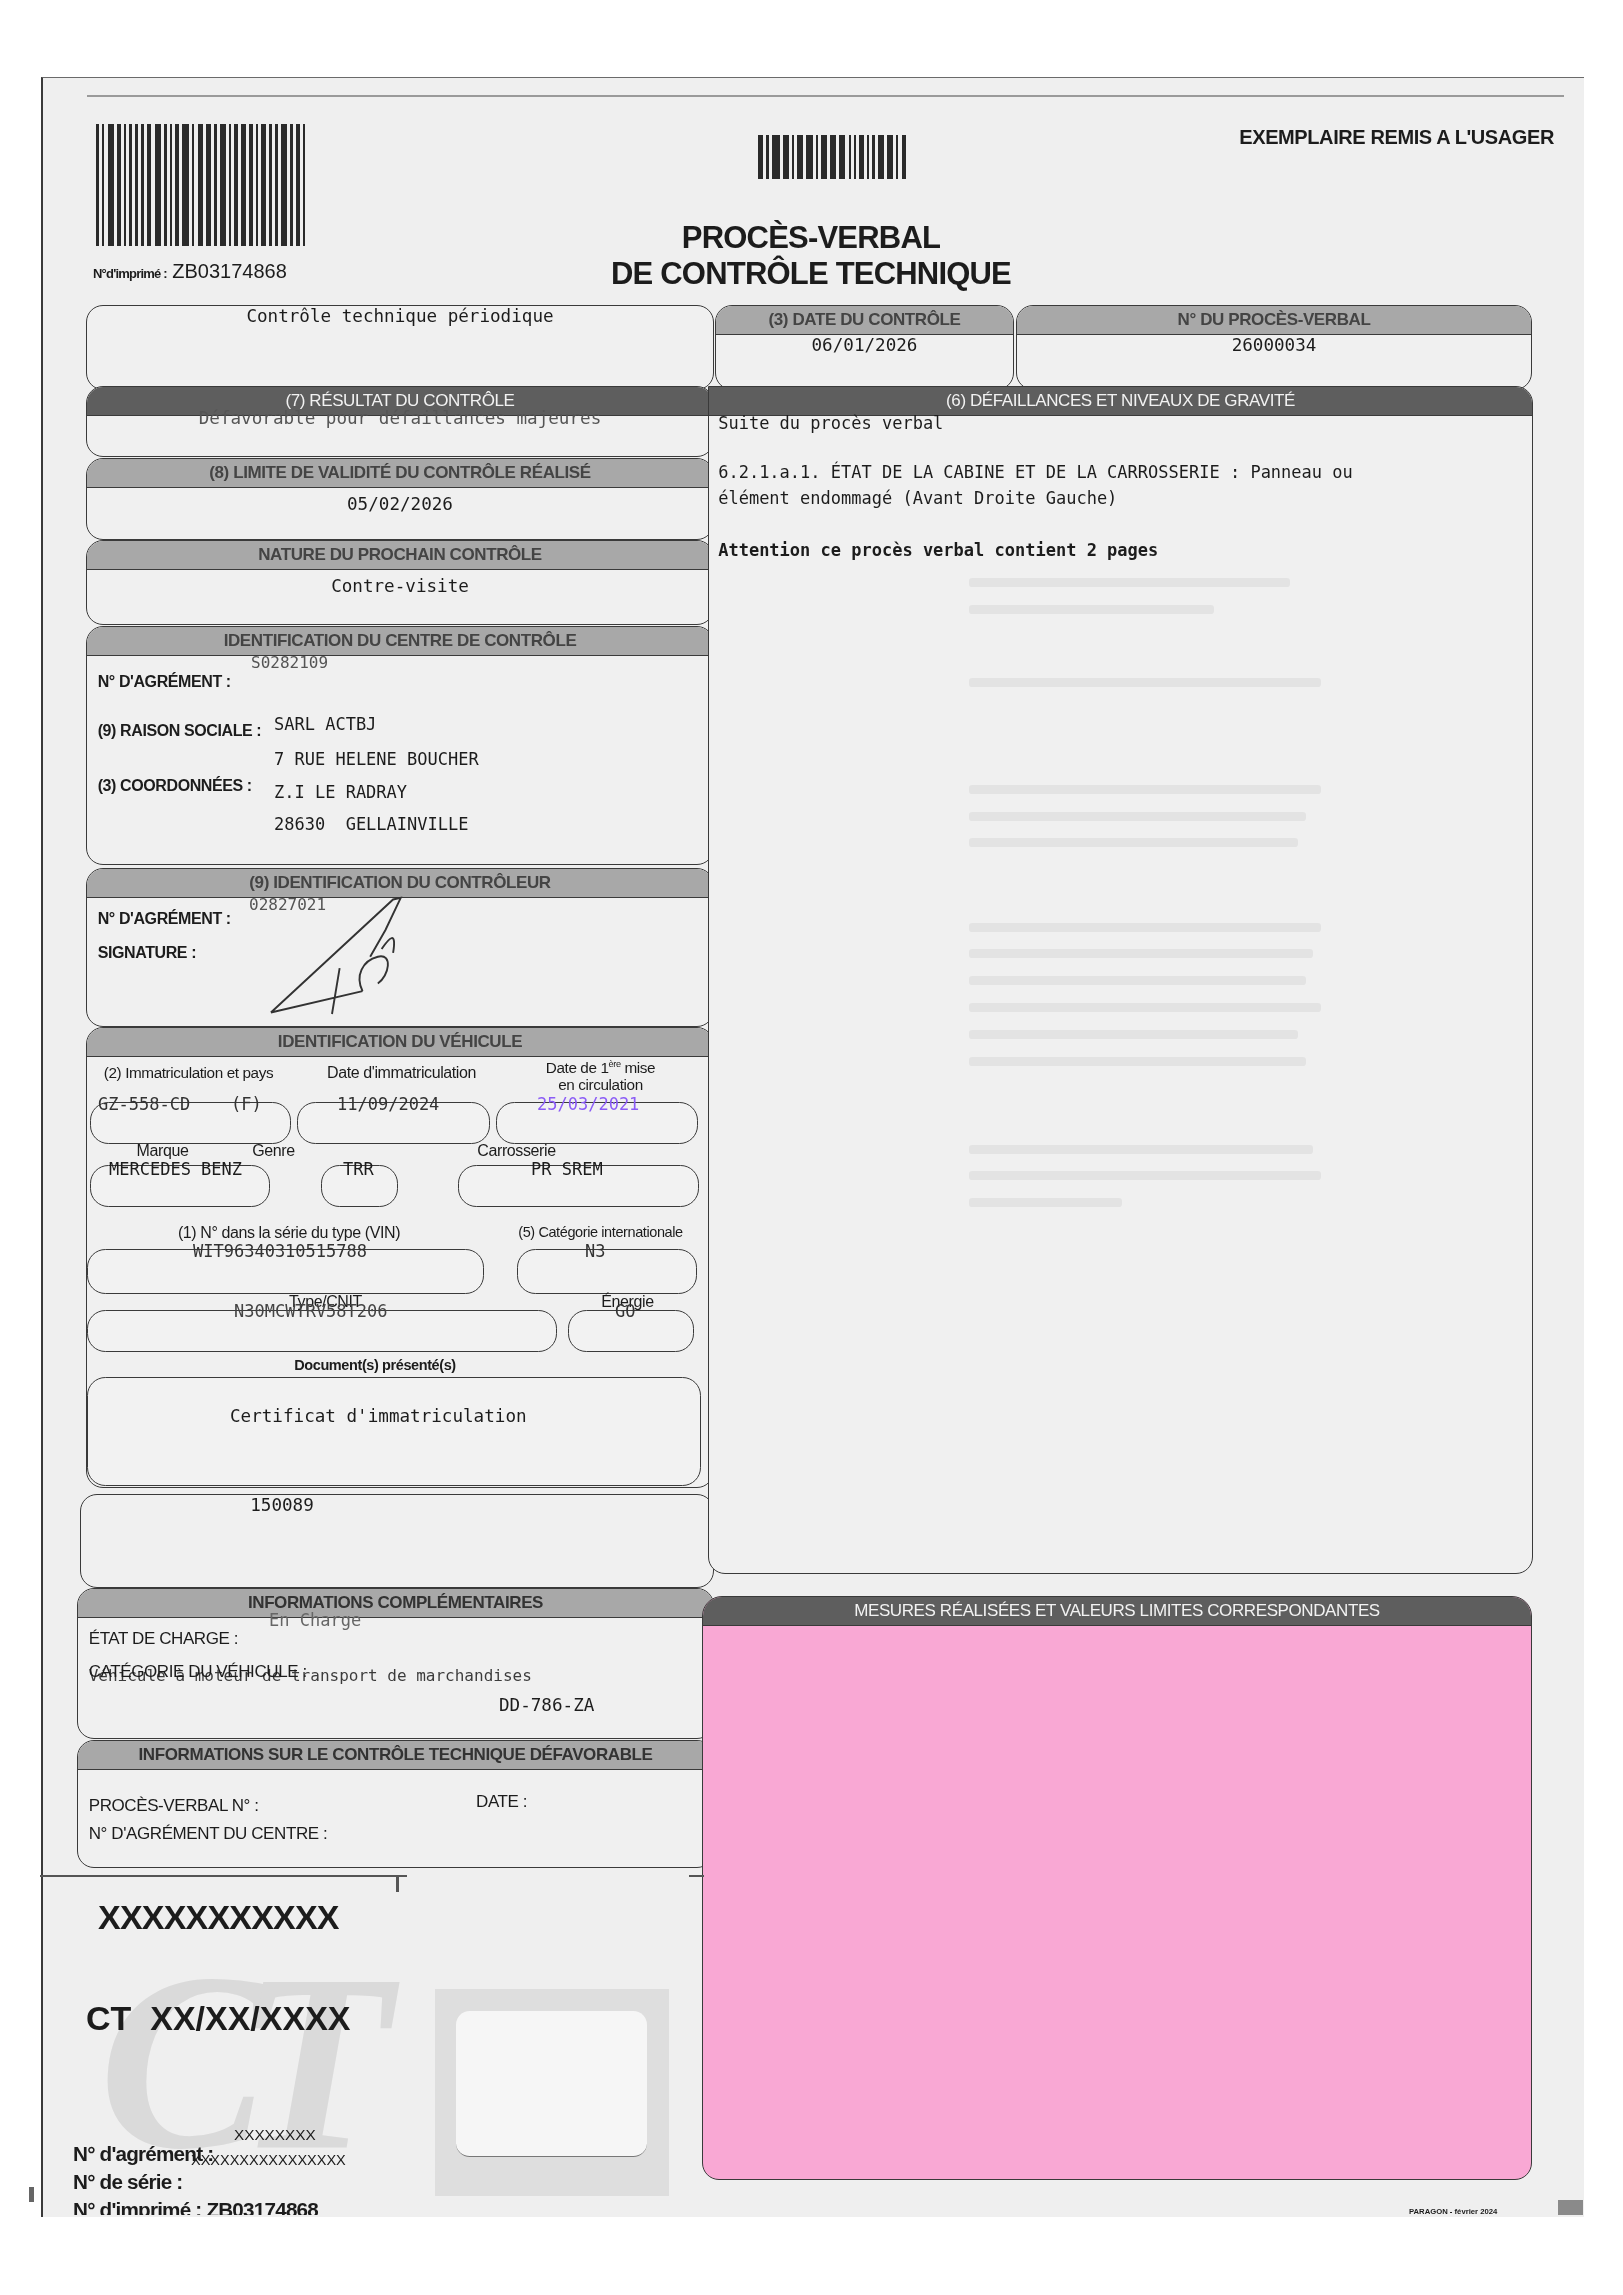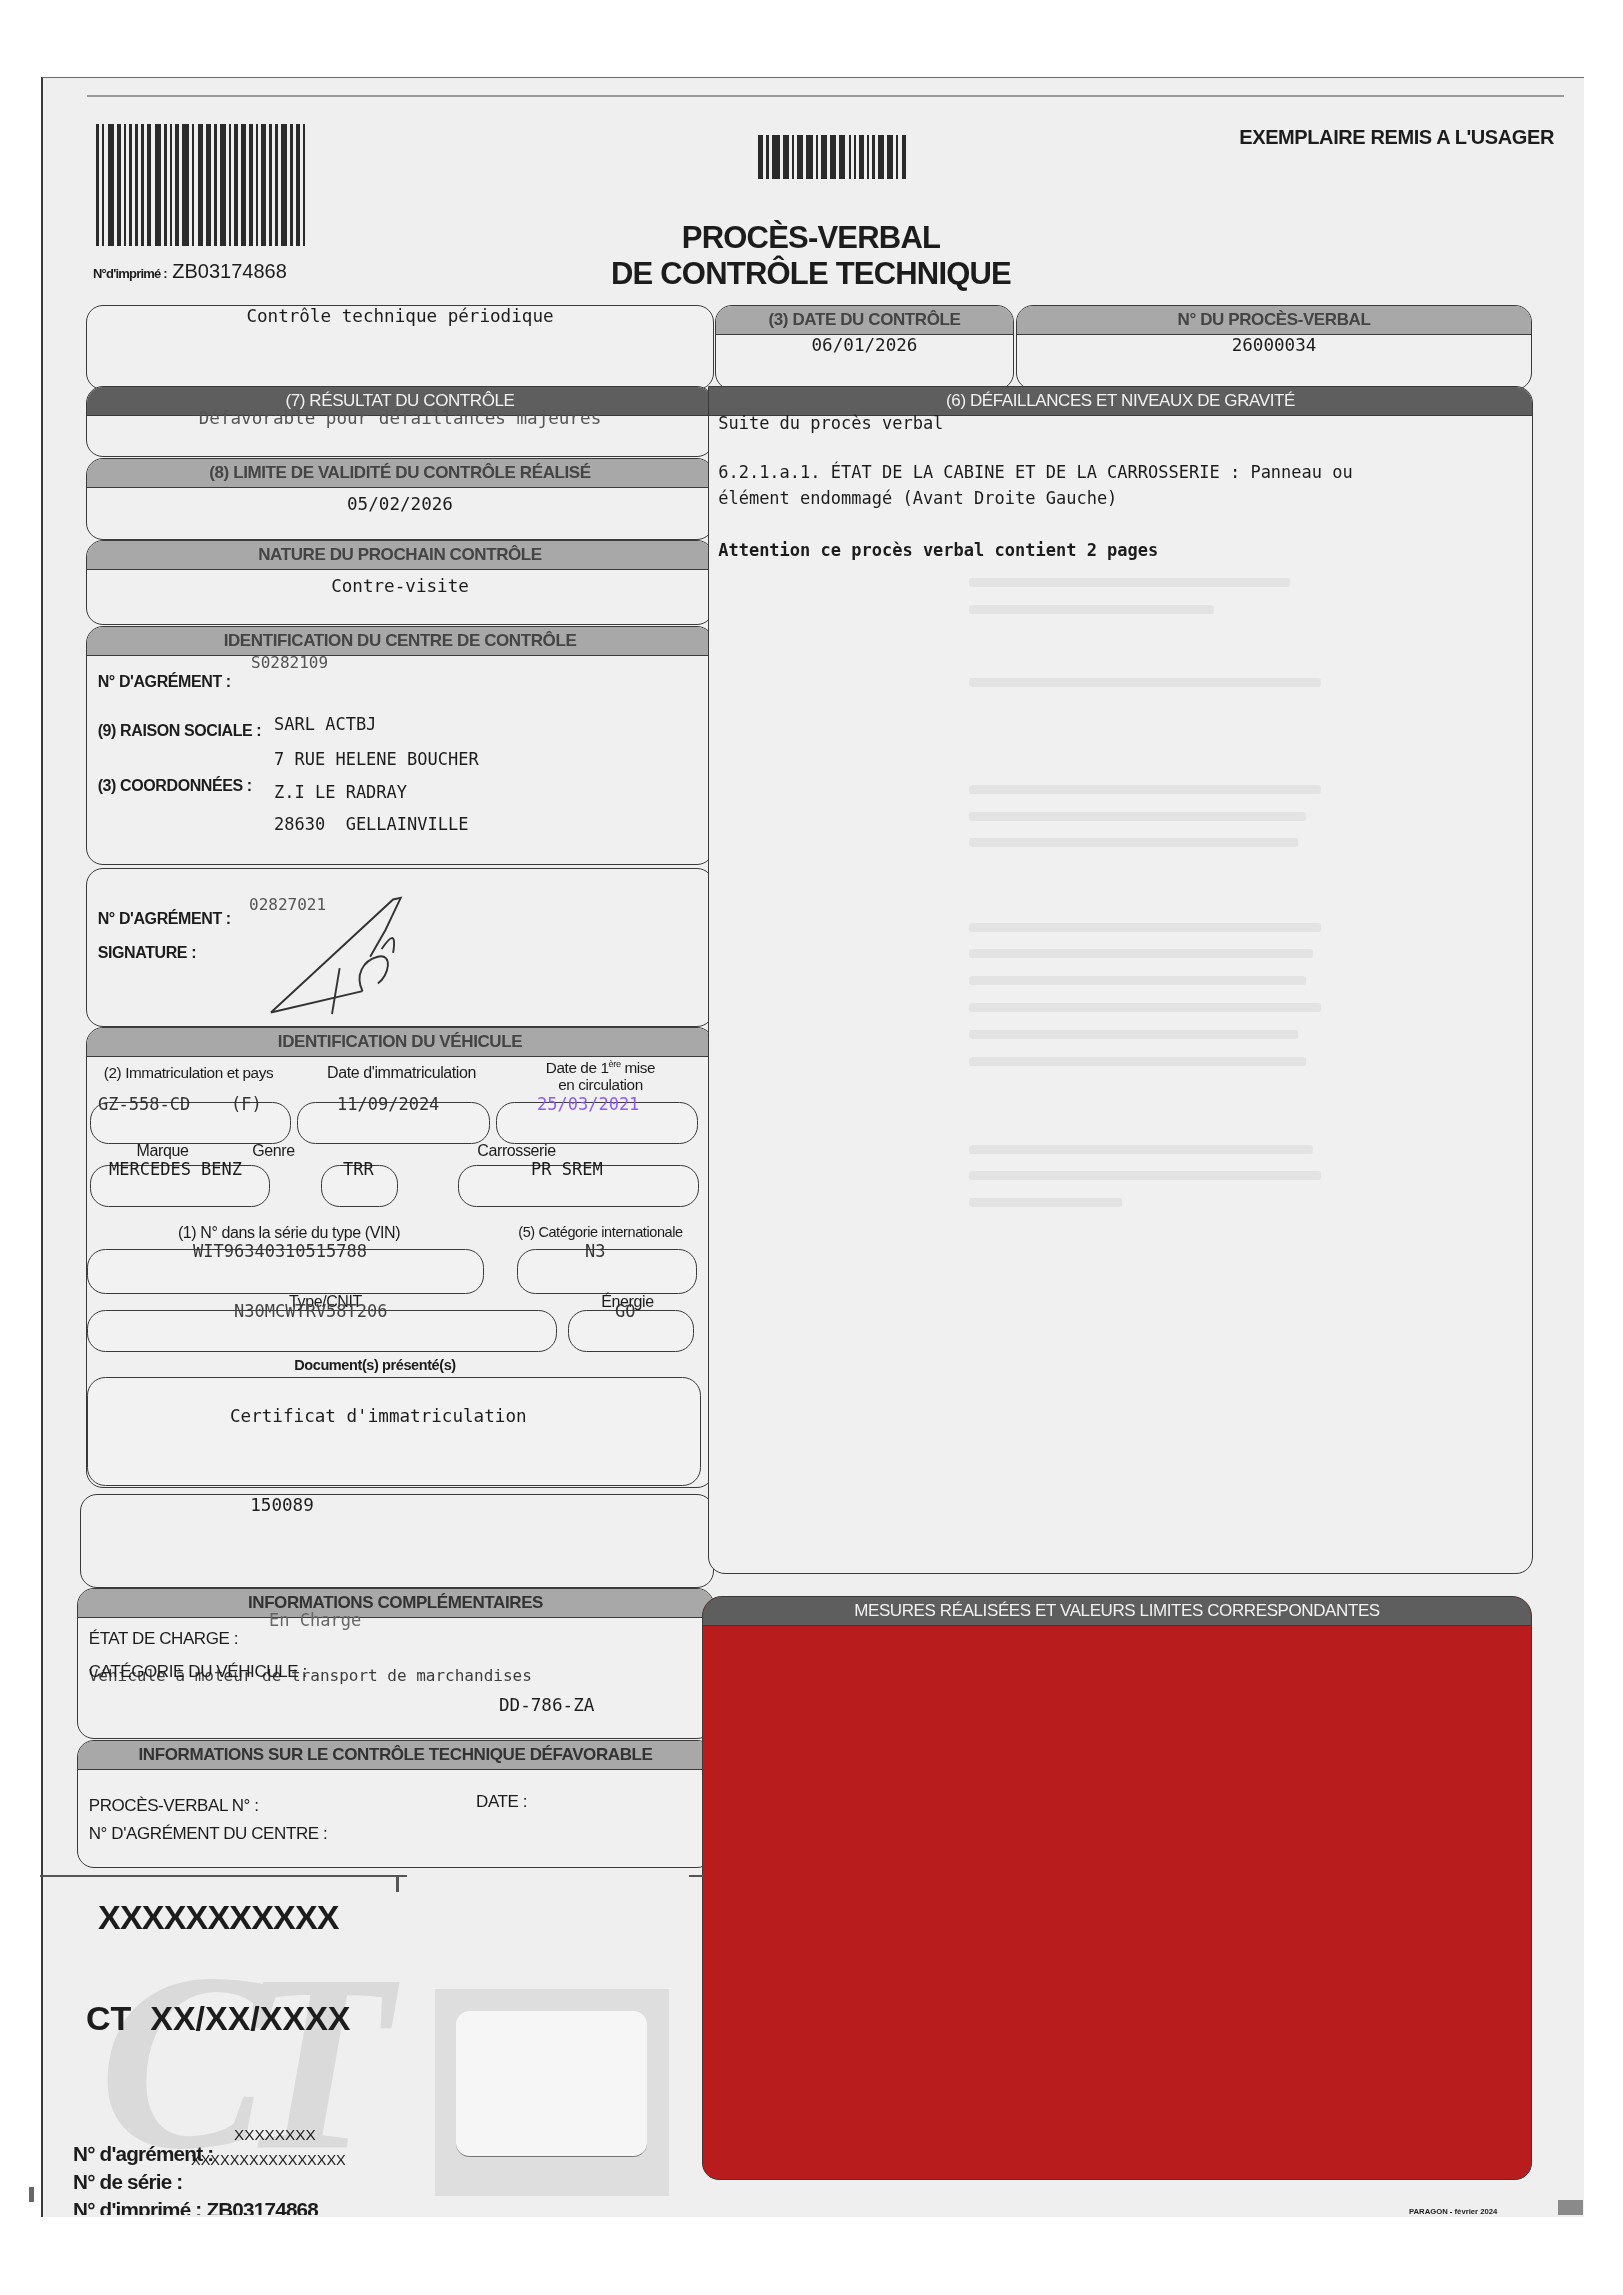--- a/index.html
+++ b/index.html
@@ -145,20 +145,21 @@
   <div class="abs lbl" style="left:10.7px;top:46px;">N° D'AGRÉMENT :</div>
   <div class="abs lbl" style="left:10.7px;top:95px;">(9) RAISON SOCIALE :</div>
   <div class="abs mono" style="left:187px;top:87px;font-size:17px;">SARL ACTBJ</div>
   <div class="abs lbl" style="left:10.7px;top:150px;">(3) COORDONNÉES :</div>
   <div class="abs mono" style="left:187px;top:122px;font-size:17px;">7 RUE HELENE BOUCHER</div>
   <div class="abs mono" style="left:187px;top:155px;font-size:17px;">Z.I LE RADRAY</div>
   <div class="abs mono" style="left:187px;top:187px;font-size:17px;white-space:pre;">28630  GELLAINVILLE</div>
 </div>
 
 <div class="box" style="left:86px;top:868px;width:626px;height:157px;">
+  <div class="hdr">(9) IDENTIFICATION DU CONTRÔLEUR</div>
   <div class="abs mono" style="left:162px;top:26px;font-size:16px;color:#555;">02827021</div>
   <div class="abs lbl" style="left:10.7px;top:41px;">N° D'AGRÉMENT :</div>
   <div class="abs lbl" style="left:10.7px;top:75px;">SIGNATURE :</div>
   <svg class="abs" style="left:161px;top:15.3px;" width="168" height="134" viewBox="0 0 220 175">
     <path d="M30,168 L190,20 L200,18 L180,60 L160,95 M30,168 L150,140 M150,140 C140,120 150,100 170,95 C190,90 185,120 170,130 M175,85 C185,70 195,60 190,90 M120,110 L110,170" fill="none" stroke="#333" stroke-width="2.5"></path>
   </svg>
 </div>
 
 <div class="box" style="left:86px;top:1027px;width:626px;height:459px;">
   <div class="hdr">IDENTIFICATION DU VÉHICULE</div>
@@ -242,21 +243,21 @@
   <div class="ghost" style="left:260px;top:562px;width:344px;"></div>
   <div class="ghost" style="left:260px;top:589px;width:337px;"></div>
   <div class="ghost" style="left:260px;top:616px;width:352px;"></div>
   <div class="ghost" style="left:260px;top:643px;width:329px;"></div>
   <div class="ghost" style="left:260px;top:670px;width:337px;"></div>
   <div class="ghost" style="left:260px;top:758px;width:344px;"></div>
   <div class="ghost" style="left:260px;top:784px;width:352px;"></div>
   <div class="ghost" style="left:260px;top:811px;width:153px;"></div>
 </div>
 
-<div class="box" style="left:702px;top:1596px;width:828px;height:582px;border-radius:20px 20px 17px 17px;background:#b91c1c;">
+<div class="box" style="left:702px;top:1596px;width:828px;height:582px;border-radius:20px 20px 17px 17px;background:#f9a8d4;">
   <div class="hdr dark">MESURES RÉALISÉES ET VALEURS LIMITES CORRESPONDANTES</div>
 </div>
 
 <div class="abs" style="left:40px;top:1875px;width:367px;height:1.5px;background:#555;"></div>
 <div class="abs" style="left:396px;top:1875px;width:3.1px;height:17px;background:#555;"></div>
 <div class="abs" style="left:689px;top:1875px;width:15.3px;height:1.5px;background:#555;"></div>
 <div class="ct-logo">CT</div>
 <div class="abs" style="left:98px;top:1898px;font-size:34px;font-weight:bold;letter-spacing:-0.8px;">XXXXXXXXXXX</div>
 <div class="abs" style="left:86px;top:1999px;font-size:34px;font-weight:bold;white-space:pre;">CT  XX/XX/XXXX</div>
 <div class="abs" style="left:234px;top:2126px;font-size:15.3px;">XXXXXXXX</div>

